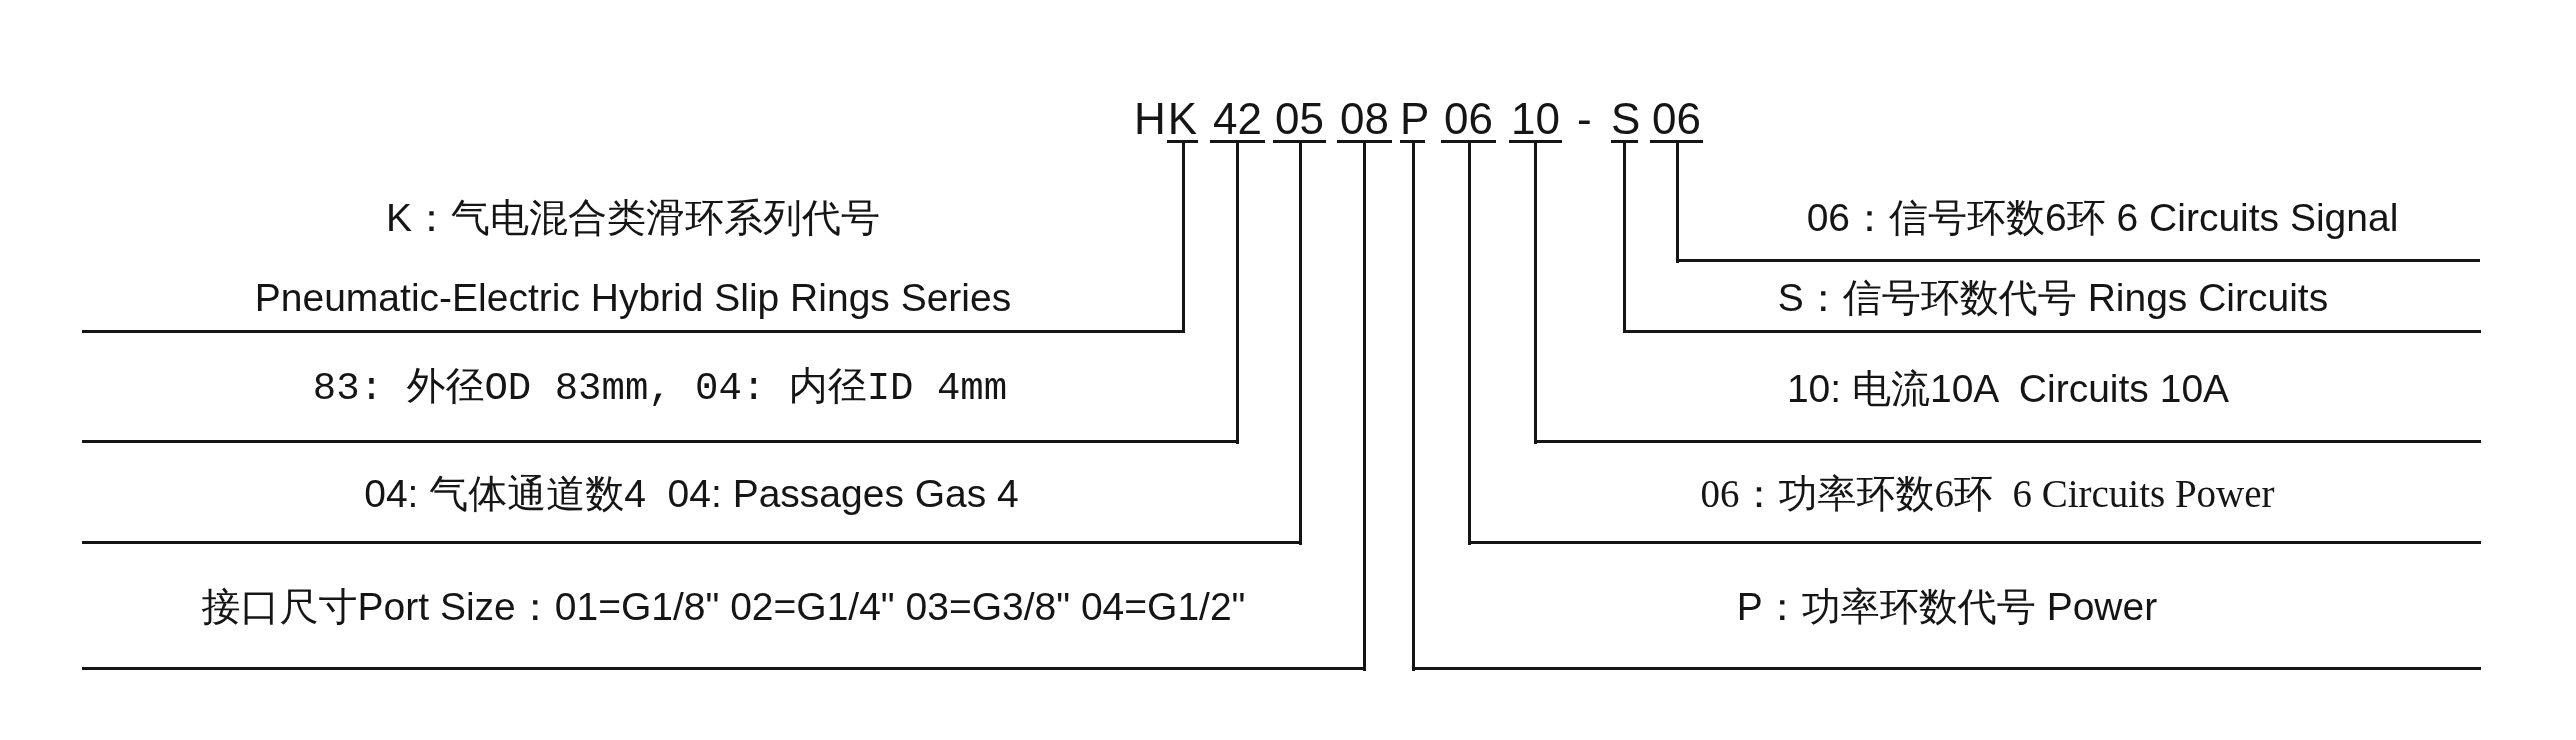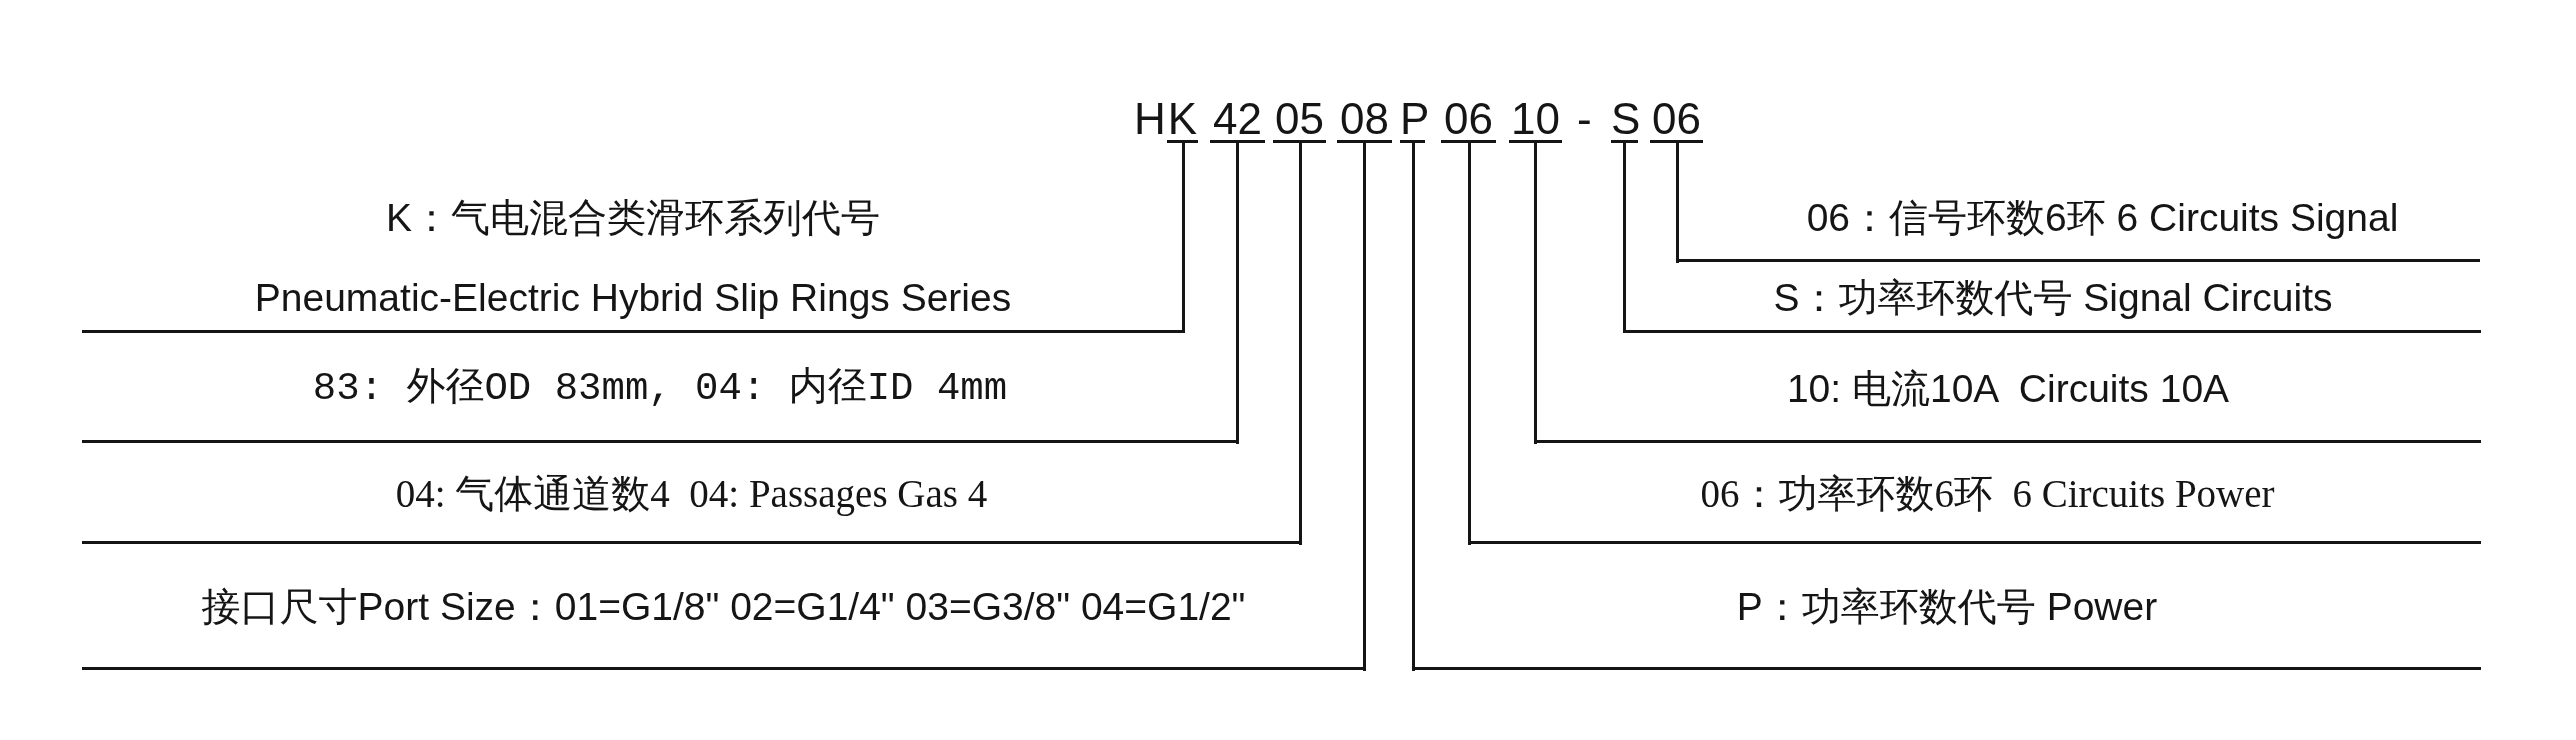--- a/index.html
+++ b/index.html
@@ -55,27 +55,27 @@
     <div class="vline" style="left: 1468px; top: 143px; height: 402px; background: rgb(21, 21, 21);"></div>
     <div class="vline" style="left: 1534px; top: 143px; height: 301px; background: rgb(21, 21, 21);"></div>
     <div class="vline" style="left: 1623px; top: 143px; height: 190px; background: rgb(21, 21, 21);"></div>
     <div class="vline" style="left: 1676px; top: 143px; height: 120px; background: rgb(21, 21, 21);"></div>
     <div class="hline" style="left: 82px; top: 330px; width: 1102px; background: rgb(21, 21, 21);"></div>
     <div class="lbl" style="left: 82px; width: 1102px; top: 195px;">K：气电混合类滑环系列代号</div>
     <div class="lbl" style="left: 82px; width: 1102px; top: 275px;">Pneumatic-Electric Hybrid Slip Rings Series</div>
     <div class="hline" style="left: 82px; top: 440px; width: 1156px; background: rgb(21, 21, 21);"></div>
     <div class="lbl" style="left: 82px; width: 1156px; top: 366px; font-family: Liberation Mono, monospace;">83: 外径OD 83mm, 04: 内径ID 4mm</div>
     <div class="hline" style="left: 82px; top: 541px; width: 1219px; background: rgb(21, 21, 21);"></div>
-    <div class="lbl" style="left: 82px; width: 1219px; top: 471px; font-family: Liberation Serif, serif;">04: 气体通道数4  04: Passages Gas 4</div>
+    <div class="lbl" style="left: 82px; width: 1219px; top: 471px;">04: 气体通道数4  04: Passages Gas 4</div>
     <div class="hline" style="left: 82px; top: 667px; width: 1283px; background: rgb(21, 21, 21);"></div>
     <div class="lbl" style="left: 82px; width: 1283px; top: 584px;">接口尺寸Port Size：01=G1/8" 02=G1/4" 03=G3/8" 04=G1/2"</div>
     <div class="hline" style="left: 1677px; top: 259px; width: 803px; background: rgb(21, 21, 21);"></div>
     <div class="lbl" style="left: 1677px; width: 803px; top: 195px; margin-left: 24px;">06：信号环数6环 6 Circuits Signal</div>
     <div class="hline" style="left: 1625px; top: 330px; width: 856px; background: rgb(21, 21, 21);"></div>
-    <div class="lbl" style="left: 1625px; width: 856px; top: 275px;">S：功率环数代号 Signal Circuits</div>
+    <div class="lbl" style="left: 1625px; width: 856px; top: 275px;">S：信号环数代号 Rings Circuits</div>
     <div class="hline" style="left: 1535px; top: 440px; width: 946px; background: rgb(21, 21, 21);"></div>
     <div class="lbl" style="left: 1535px; width: 946px; top: 366px;">10: 电流10A  Circuits 10A</div>
     <div class="hline" style="left: 1470px; top: 541px; width: 1011px; background: rgb(21, 21, 21);"></div>
     <div class="lbl" style="left: 1482px; width: 1011px; top: 471px; font-family: Liberation Serif, serif;">06：功率环数6环  6 Circuits Power</div>
     <div class="hline" style="left: 1413px; top: 667px; width: 1068px; background: rgb(21, 21, 21);"></div>
     <div class="lbl" style="left: 1413px; width: 1068px; top: 584px;">P：功率环数代号 Power</div>
   </div>
 
 
 </body></html>

